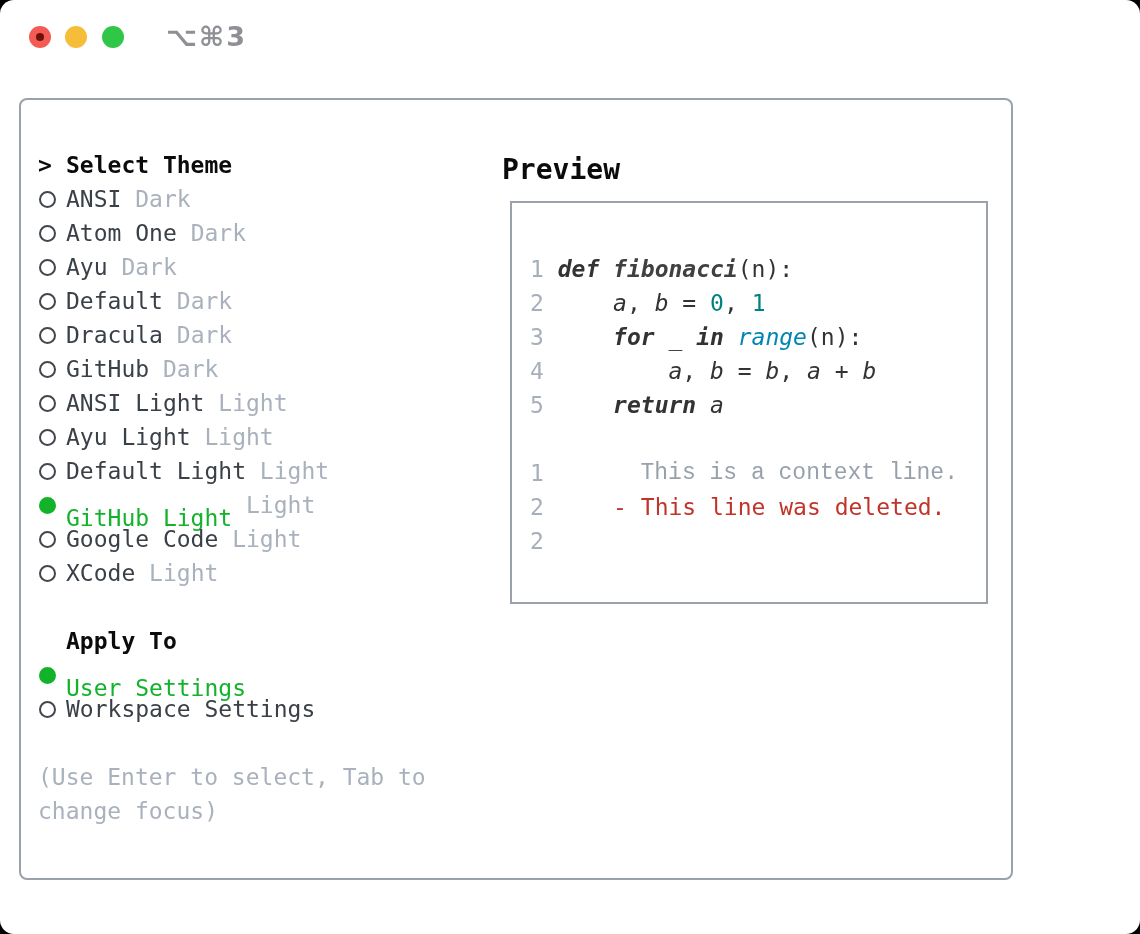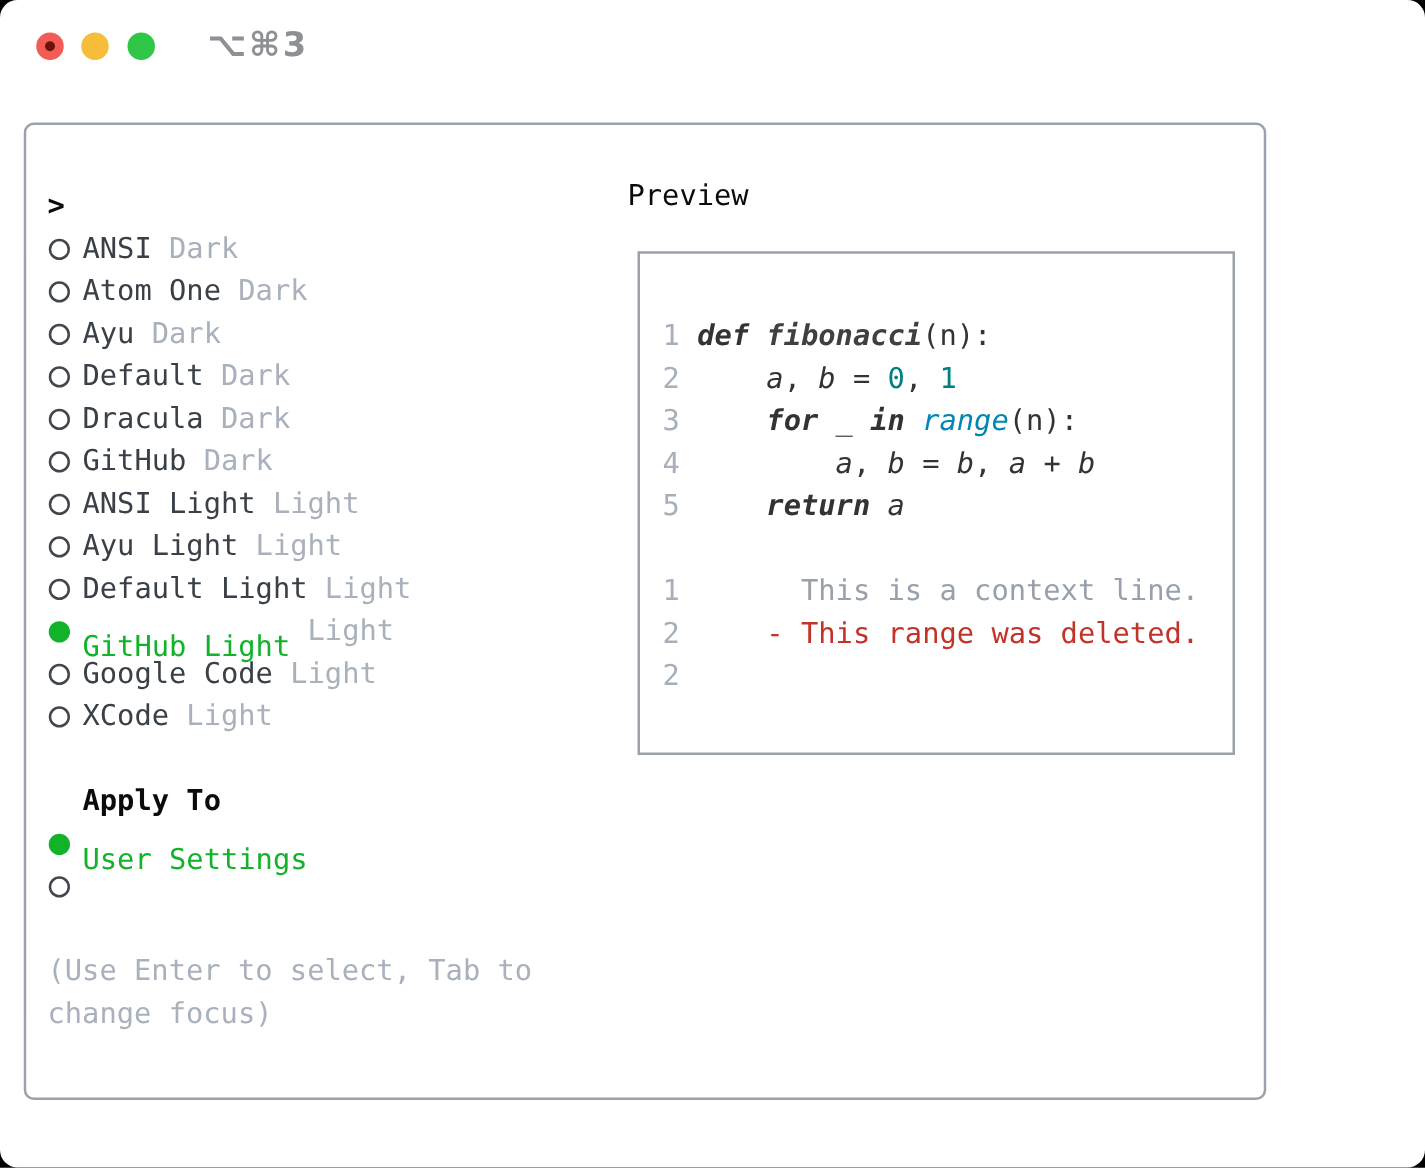--- a/index.html
+++ b/index.html
@@ -104,26 +104,26 @@
   .hdr { font-weight: bold; color: #0b0b0b; }
   .tname { color: #3a4047; }
   .tname.green { color: #12b32b; margin-top: 25px; }
   .suffix { color: #a9b1bd; }
   .hint { color: #a9b1bd; }
   .blank-row { height: 34px; }
   
   .preview-header {
     position: absolute;
     left: 481px;
-    top: 40px;
+    top: 52px;
     height: 34px;
     display: flex;
     align-items: center;
-    font-size: 23px;
-    font-weight: normal;
+    font-size: 28px;
+    font-weight: bold;
     color: #0b0b0b;
   }
   .preview-box {
     position: absolute;
     left: 489px;
     top: 101px;
     width: 478px;
     height: 403px;
     border: 2px solid #9aa1ab;
     box-sizing: border-box;
@@ -138,21 +138,21 @@
     font-size: 23px;
     white-space: pre;
   }
   .ln { color: #a7afbb; }
   .tok-plain    { color: #333333; }
   .tok-keyword  { color: #333333; font-weight: bold; font-style: italic; }
   .tok-function { color: #404040; font-weight: bold; font-style: italic; }
   .tok-number   { color: #008080; }
   .tok-builtin  { color: #0086b3; font-style: italic; }
   .tok-variable { color: #333333; font-style: italic; }
-  .tok-context  { color: #98a1ab; }
+  .tok-context  { color: #98a1ab; font-family: Liberation Mono, monospace; }
   .tok-deleted  { color: #c2342a; }
   .tok-added    { color: #17b81f; }
 </style>
 </head>
 <body>
 
 <div class="window">
 
   <div class="titlebar">
     <div class="traffic red">
@@ -162,20 +162,21 @@
     <div class="traffic green"></div>
     <div class="win-title">⌥⌘3</div>
   </div>
 
   <div class="panel">
 
     <div class="left-col">
 
       <div class="row">
         <span class="gutter"><span class="cursor-glyph">&gt;</span></span>
+        <span class="hdr">Select Theme</span>
       </div>
 
       <div id="theme-list">
           <div class="row"><span class="gutter"><span class="radio"></span></span><span class="tname">ANSI</span><span class="suffix"> Dark</span></div>
           <div class="row"><span class="gutter"><span class="radio"></span></span><span class="tname">Atom One</span><span class="suffix"> Dark</span></div>
           <div class="row"><span class="gutter"><span class="radio"></span></span><span class="tname">Ayu</span><span class="suffix"> Dark</span></div>
           <div class="row"><span class="gutter"><span class="radio"></span></span><span class="tname">Default</span><span class="suffix"> Dark</span></div>
           <div class="row"><span class="gutter"><span class="radio"></span></span><span class="tname">Dracula</span><span class="suffix"> Dark</span></div>
           <div class="row"><span class="gutter"><span class="radio"></span></span><span class="tname">GitHub</span><span class="suffix"> Dark</span></div>
           <div class="row"><span class="gutter"><span class="radio"></span></span><span class="tname">ANSI Light</span><span class="suffix"> Light</span></div>
@@ -188,39 +189,39 @@
 
       <div class="blank-row"></div>
 
       <div class="row">
         <span class="gutter"></span>
         <span class="hdr">Apply To</span>
       </div>
 
       <div id="apply-list">
           <div class="row"><span class="gutter"><span class="radio sel"></span></span><span class="tname green">User Settings</span></div>
-          <div class="row"><span class="gutter"><span class="radio"></span></span></div>
+          <div class="row"><span class="gutter"><span class="radio"></span></span><span class="tname">Workspace Settings</span></div>
         </div>
 
       <div class="blank-row"></div>
 
       <div class="row hint">(Use Enter to select, Tab to</div>
       <div class="row hint">change focus)</div>
 
     </div>
 
     <div class="preview-header">Preview</div>
 
     <div class="preview-box" id="preview-box">
         <div class="code-line"><span class="ln">1 </span><span class="tok-keyword">def </span><span class="tok-function">fibonacci</span><span class="tok-plain">(n):</span></div>
         <div class="code-line"><span class="ln">2 </span><span class="tok-plain">    </span><span class="tok-variable">a</span><span class="tok-plain">, </span><span class="tok-variable">b</span><span class="tok-plain"> = </span><span class="tok-number">0</span><span class="tok-plain">, </span><span class="tok-number">1</span></div>
         <div class="code-line"><span class="ln">3 </span><span class="tok-plain">    </span><span class="tok-keyword">for </span><span class="tok-plain">_ </span><span class="tok-keyword">in </span><span class="tok-builtin">range</span><span class="tok-plain">(n):</span></div>
         <div class="code-line"><span class="ln">4 </span><span class="tok-plain">        </span><span class="tok-variable">a</span><span class="tok-plain">, </span><span class="tok-variable">b</span><span class="tok-plain"> = </span><span class="tok-variable">b</span><span class="tok-plain">, </span><span class="tok-variable">a</span><span class="tok-plain"> + </span><span class="tok-variable">b</span></div>
         <div class="code-line"><span class="ln">5 </span><span class="tok-plain">    </span><span class="tok-keyword">return </span><span class="tok-variable">a</span></div>
         <div class="code-line"><span class="ln"></span></div>
         <div class="code-line"><span class="ln">1 </span><span class="tok-context">      This is a context line.</span></div>
-        <div class="code-line"><span class="ln">2 </span><span class="tok-deleted">    - This range was deleted.</span></div>
+        <div class="code-line"><span class="ln">2 </span><span class="tok-deleted">    - This line was deleted.</span></div>
         <div class="code-line"><span class="ln">2 </span></div>
       </div>
 
   </div>
 
 </div>
 
 </body></html>

